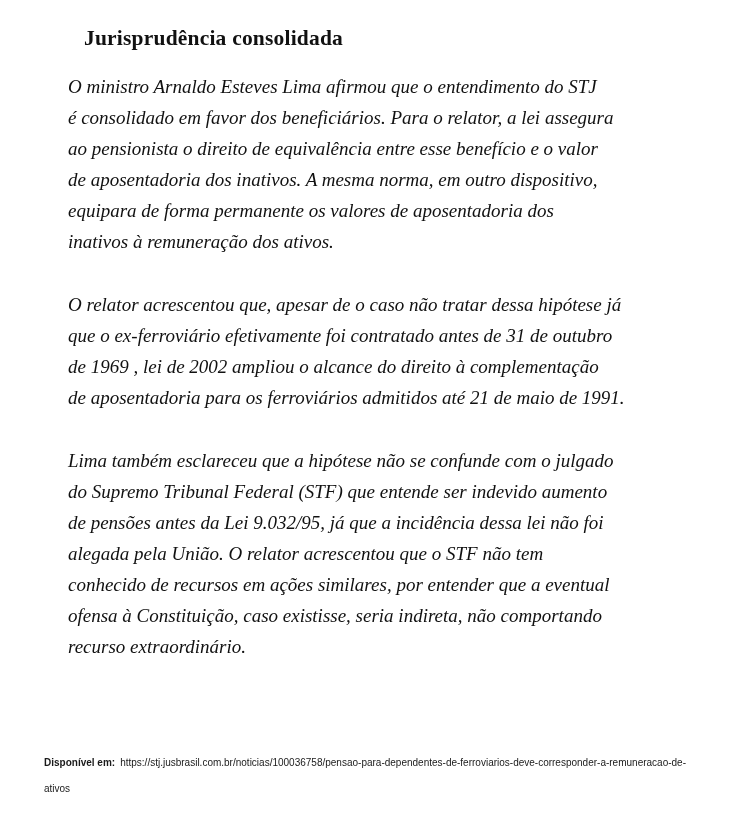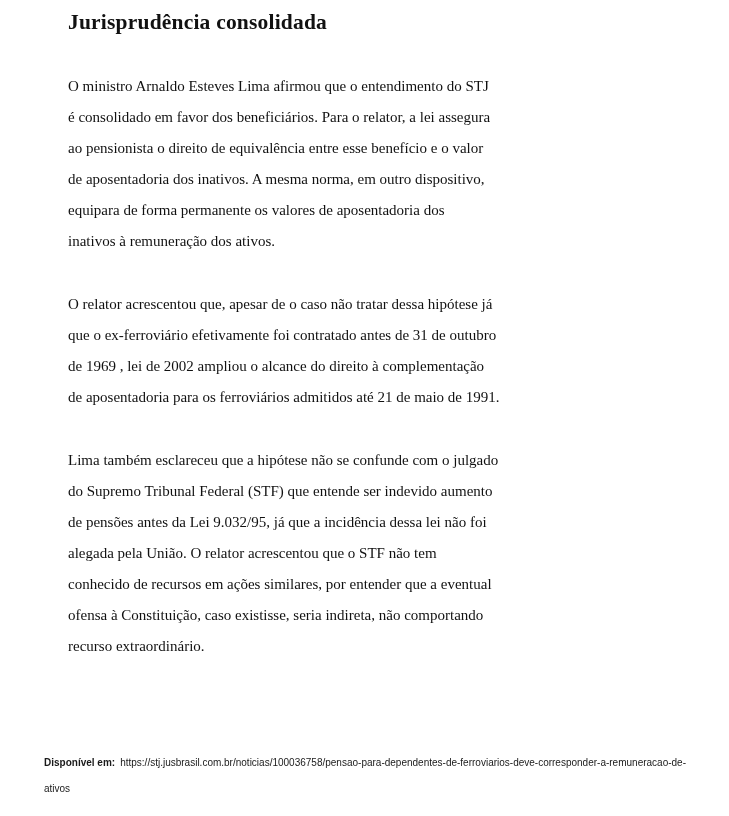--- a/index.html
+++ b/index.html
@@ -18,38 +18,39 @@
     width: 729px;
     height: 816px;
     background: #ffffff;
     font-family: "Liberation Serif", "DejaVu Serif", serif;
     color: #111111;
   }
   .doc-title {
     position: absolute;
     left: 68px;
     top: 7px;
-    margin: 0;
+    margin: 16px;
     font-size: 21.5px;
     line-height: 30px;
     font-weight: bold;
     letter-spacing: 0.2px;
     white-space: nowrap;
   }
   .doc-body {
     position: absolute;
     left: 68px;
     top: 71px;
     width: 661px;
   }
   .doc-body p {
     margin: 0 0 32px 0;
-    font-size: 15px;
+    font-size: 19px;
     line-height: 31px;
     white-space: pre-line; 
+    font-style: italic;
   }
   .doc-footer {
     position: absolute;
     left: 44px;
     top: 750px;
     width: 653px;
     font-family: "Liberation Sans", "DejaVu Sans", sans-serif;
     font-size: 10px;
     line-height: 26px;
     color: #1a1a1a;

